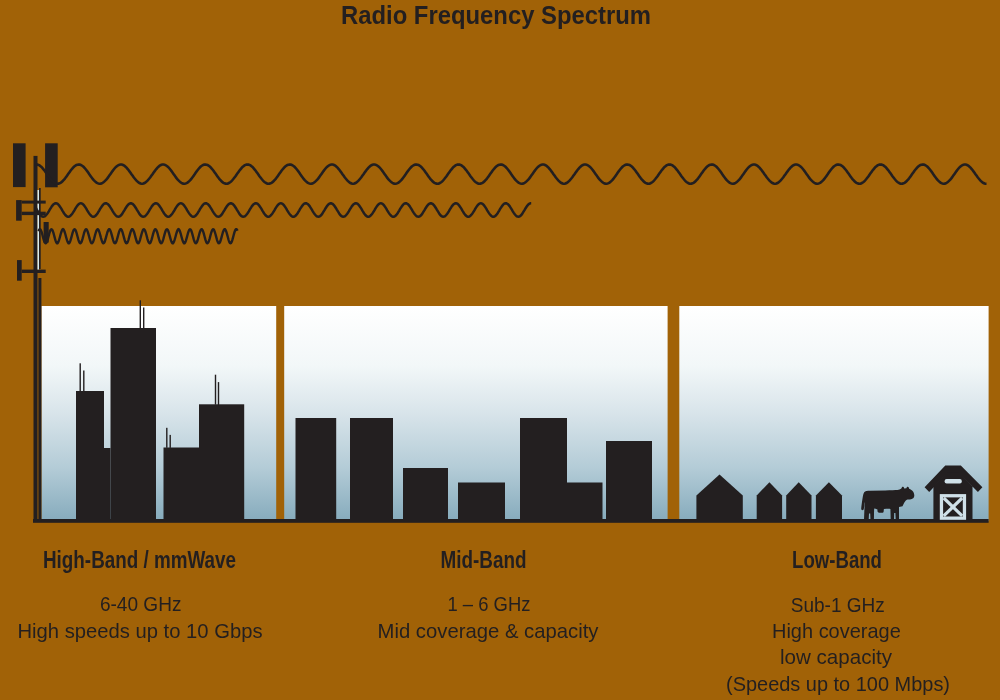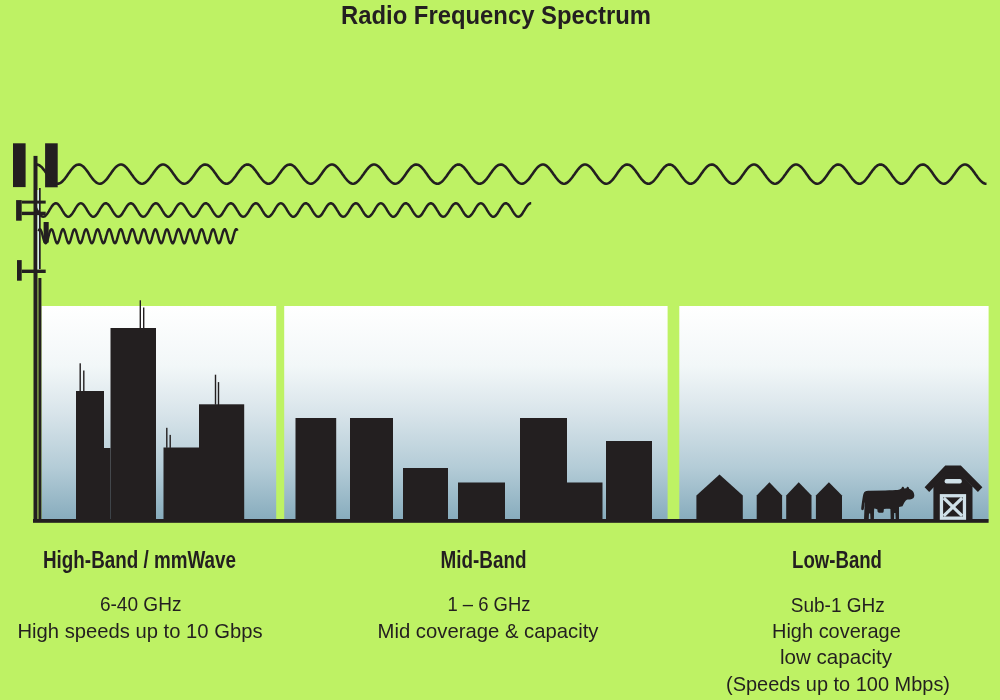--- a/index.html
+++ b/index.html
@@ -1,16 +1,16 @@
 <!DOCTYPE html>
 <html><head>
 <meta charset="utf-8">
 <style>
   html,body { margin:0; padding:0; background:#ffffff; }
-  #canvas { position:relative; width:1000px; height:700px; background:#bef264; overflow:hidden; }
+  #canvas { position:relative; width:1000px; height:700px; background:#a16207; overflow:hidden; }
 </style>
 </head>
 <body>
 <div id="canvas">
 <svg width="1000" height="700" viewBox="0 0 1000 700">
   <defs>
     <linearGradient id="sky" x1="0" y1="306" x2="0" y2="521" gradientUnits="userSpaceOnUse">
       <stop offset="0" stop-color="#ffffff"></stop>
       <stop offset="0.28" stop-color="#f2f7f8"></stop>
       <stop offset="0.5" stop-color="#d8e4ea"></stop>

